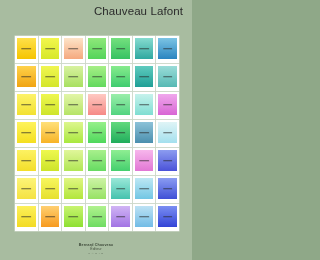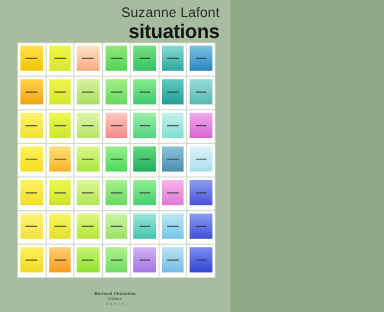--- a/index.html
+++ b/index.html
@@ -104,22 +104,21 @@
     letter-spacing: 0.6px;
     margin-top: 0.5px;
   }
 </style>
 </head>
 <body>
 
 <div id="cover">
 
   <div id="title-block">
-    <span id="author-name">Suzanne Lafont</span>
-    <span id="series-title">situations</span>
+    <span id="author-name">Chauveau Lafont</span>
   </div>
 
   <div id="card-grid" style="grid-template-columns: repeat(7, 1fr);">
       <div class="card" style="background: rgb(255, 255, 255);">
         <div class="card-face" style="background: linear-gradient(rgb(255, 225, 74) 0%, rgb(245, 196, 0) 100%);">
           <div class="card-mark"></div>
         </div>
       </div>
       <div class="card" style="background: rgb(255, 255, 255);">
         <div class="card-face" style="background: linear-gradient(rgb(242, 246, 78) 0%, rgb(215, 232, 42) 100%);">

